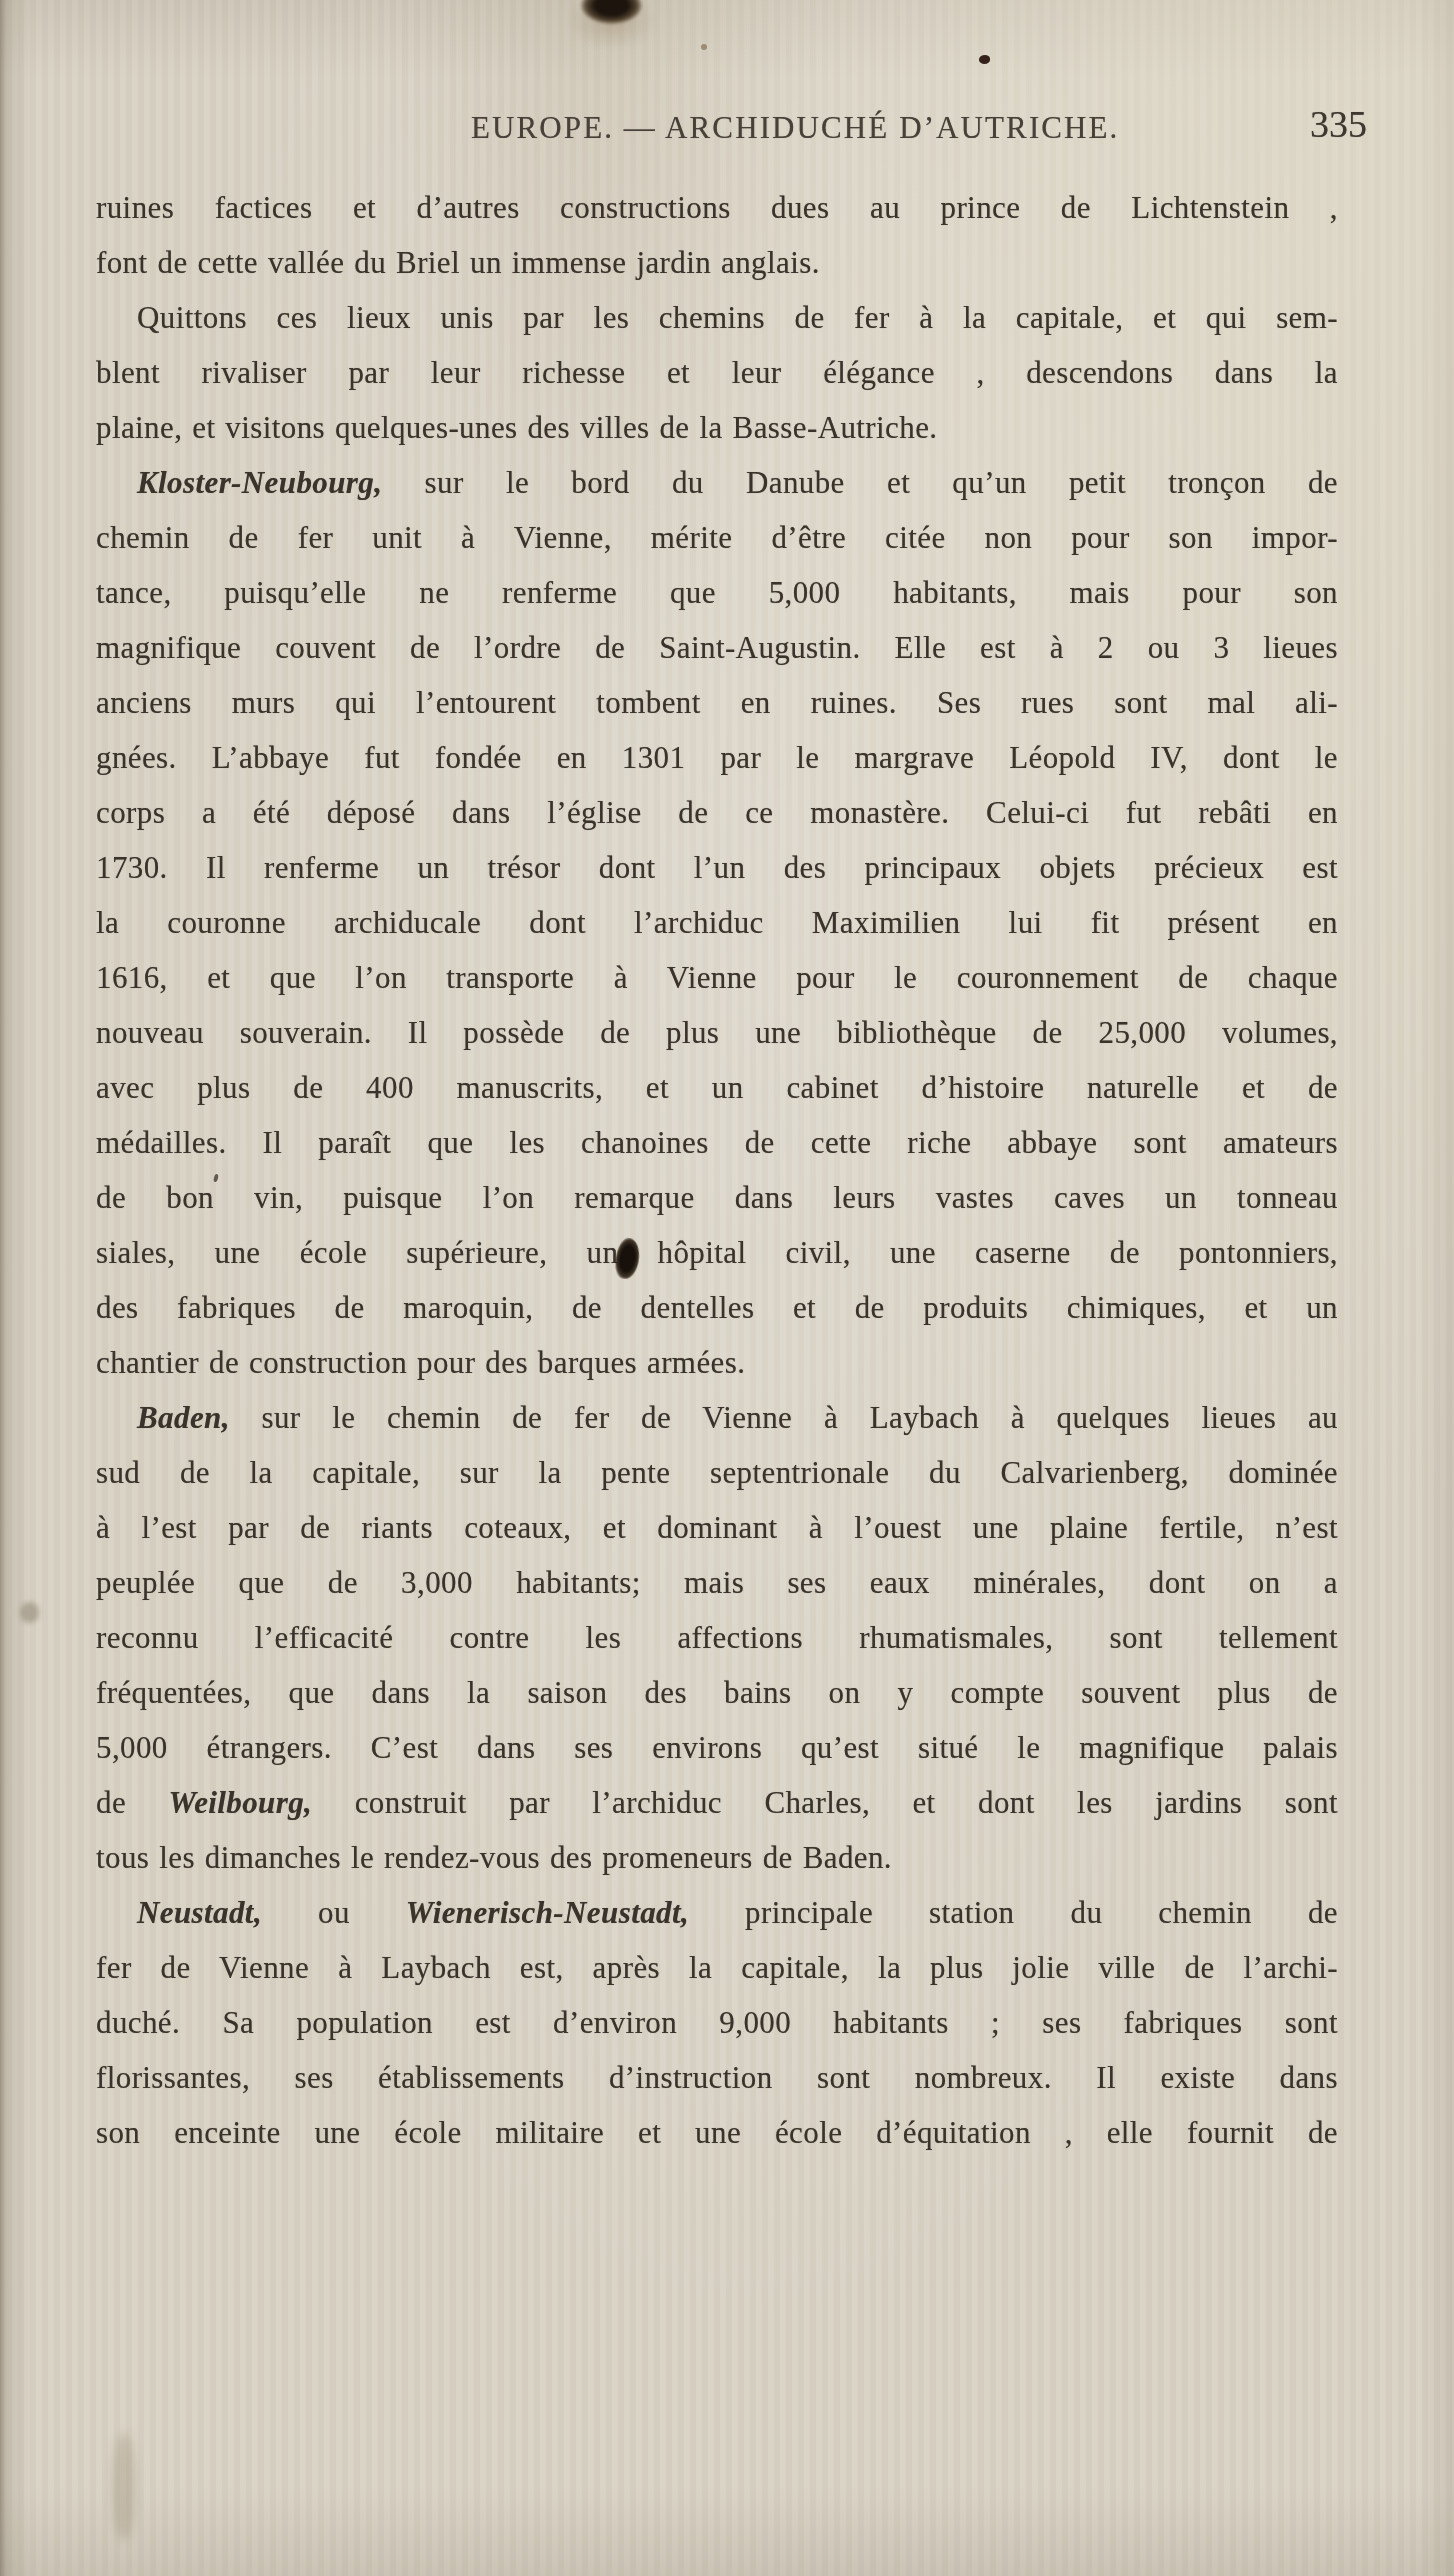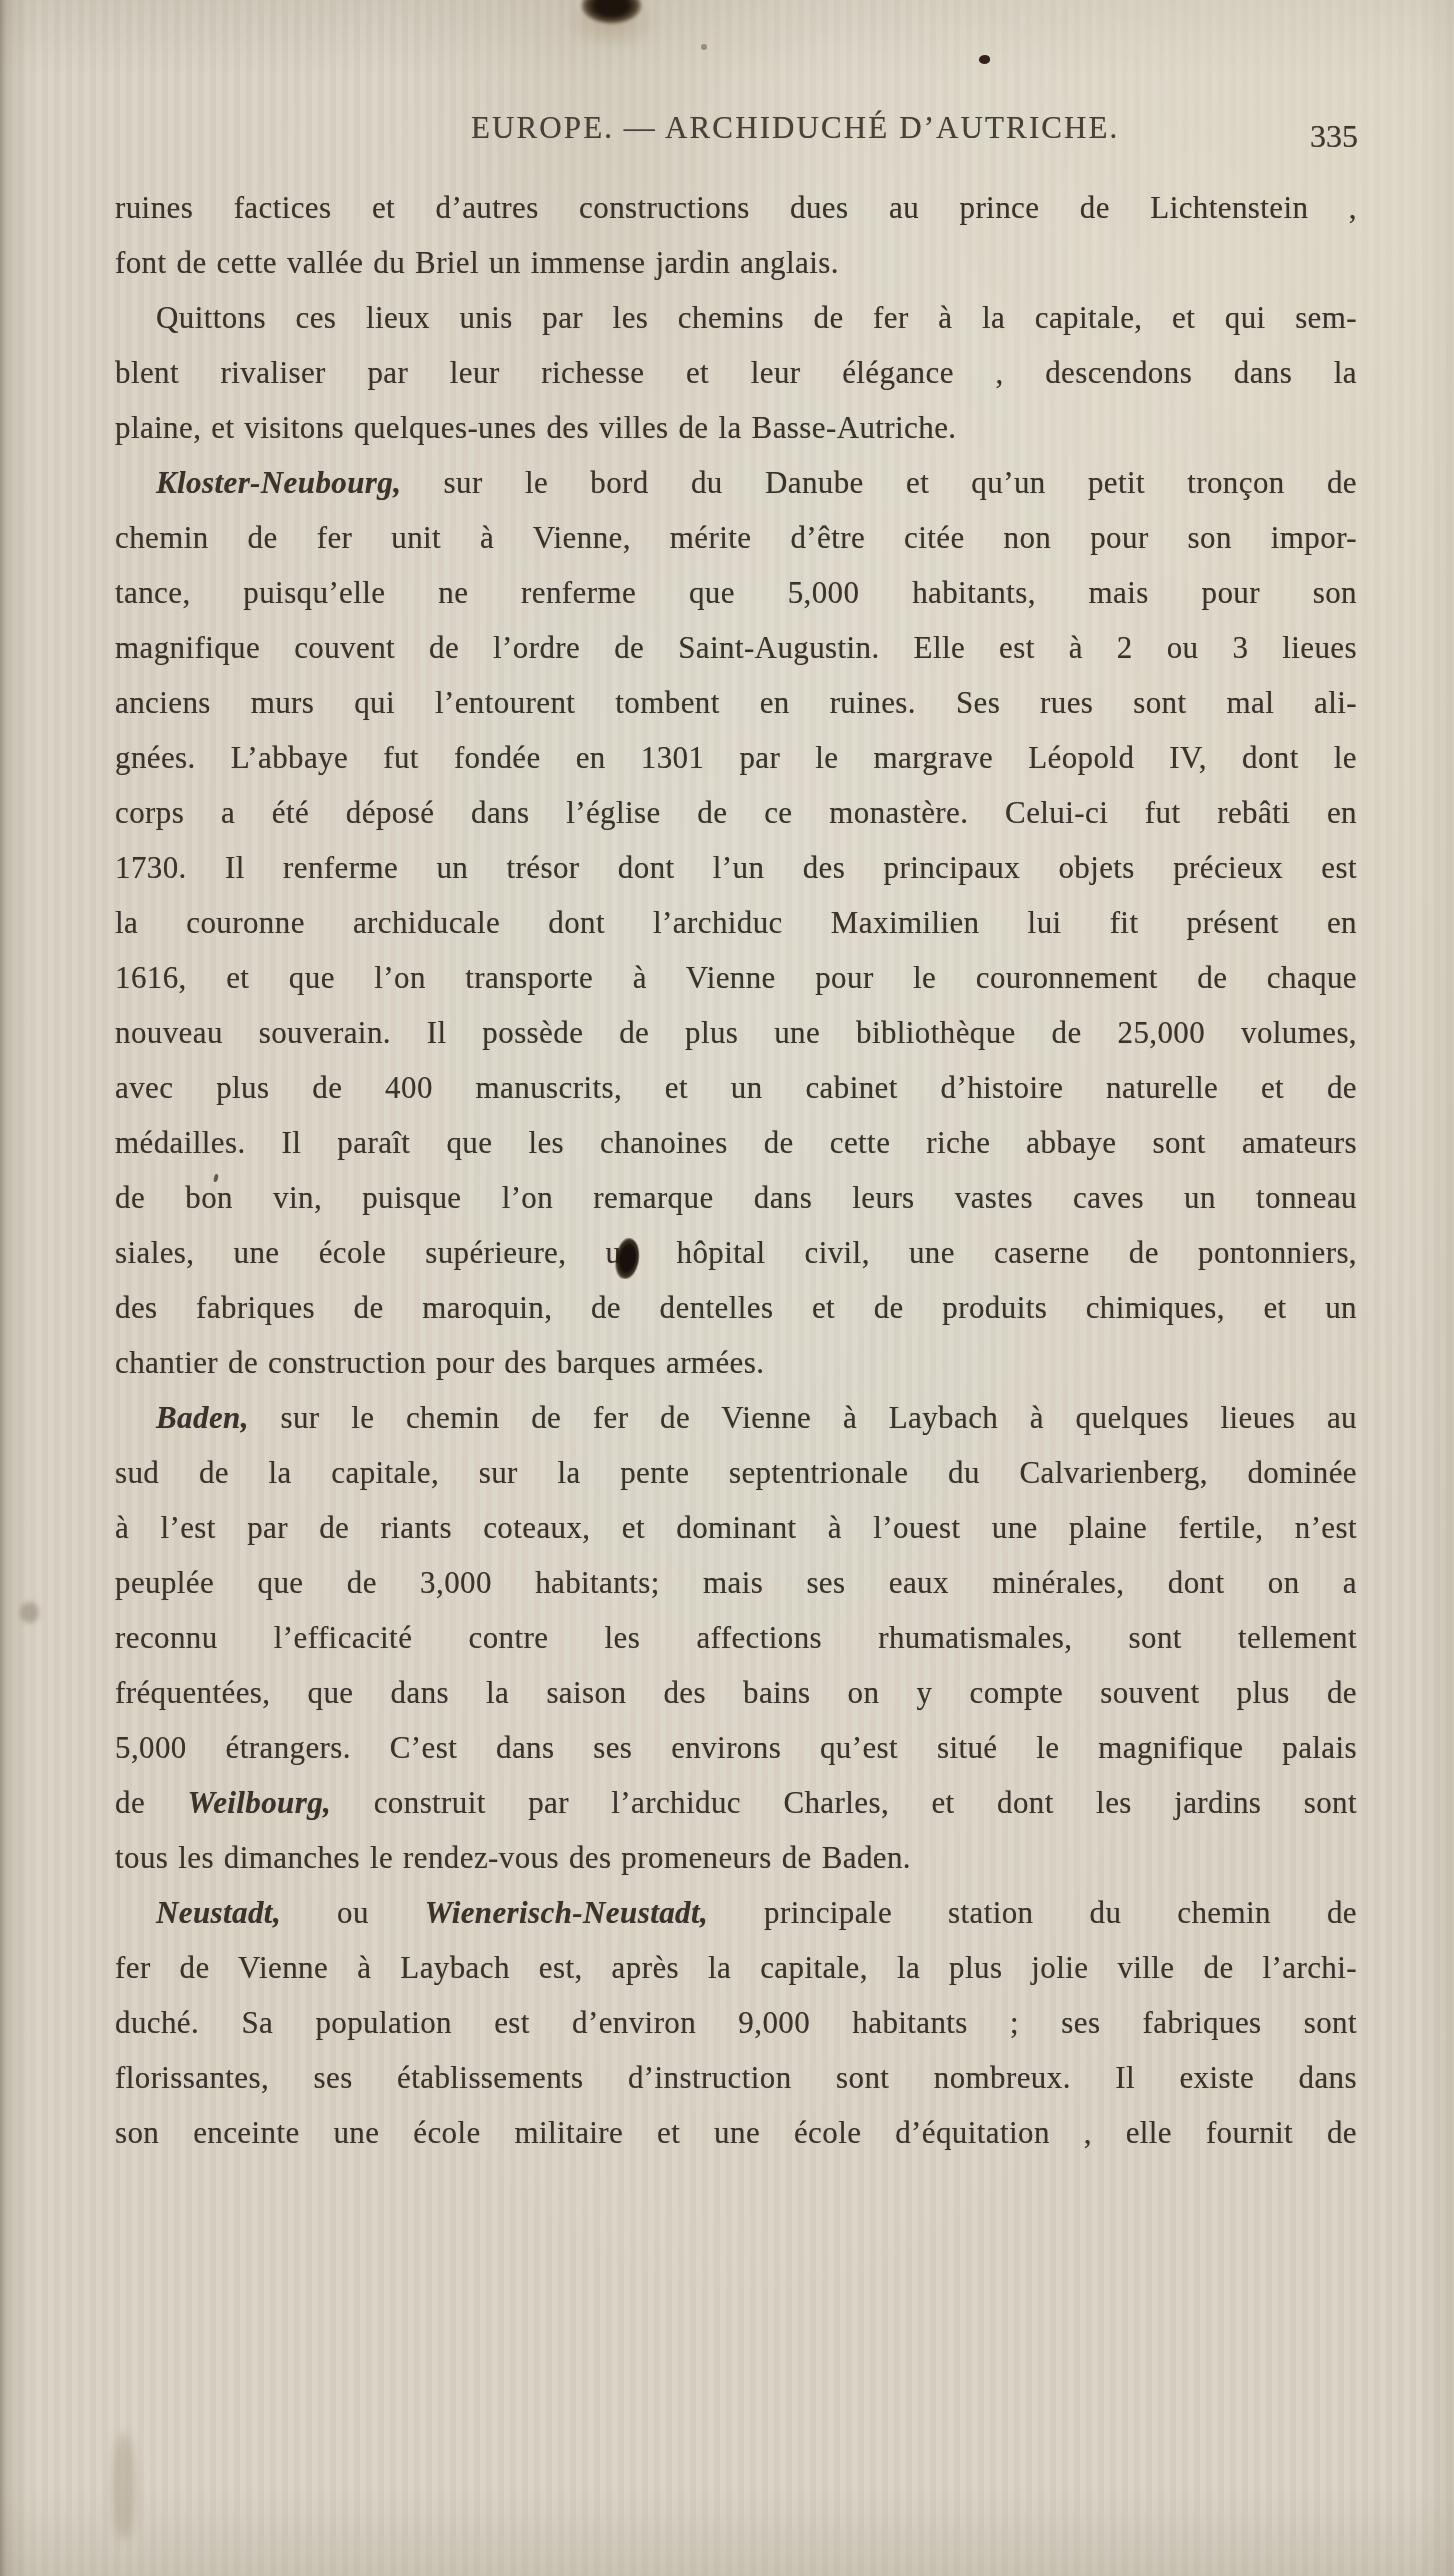--- a/index.html
+++ b/index.html
@@ -23,27 +23,27 @@
   }
   .header-title{
     position:absolute;left:471px;top:111px;
     font-size:31px;line-height:34px;
     letter-spacing:2.1px;
     color:#47413a;
     text-shadow:0 0 0.7px rgba(70,62,52,0.55);
     white-space:nowrap;
   }
   .page-number{
-    position:absolute;left:1310px;top:116px;
-    font-size:32px;line-height:40px;
+    position:absolute;left:1310px;top:104px;
+    font-size:38px;line-height:40px;
     color:#3e3831;
     text-shadow:0 0 0.7px rgba(62,56,49,0.6);
   }
   .text-block{
-    position:absolute;left:115px;top:180px;width:1242px;
+    position:absolute;left:96px;top:180px;width:1242px;
     font-size:31px;
     color:#3a332c;
     letter-spacing:0.4px;
     word-spacing:1.8px;
     text-shadow:0 0 0.7px rgba(58,51,44,0.5);
   }
   .line{
     height:55px;line-height:55px;
     text-align:justify;
     text-align-last:justify;

